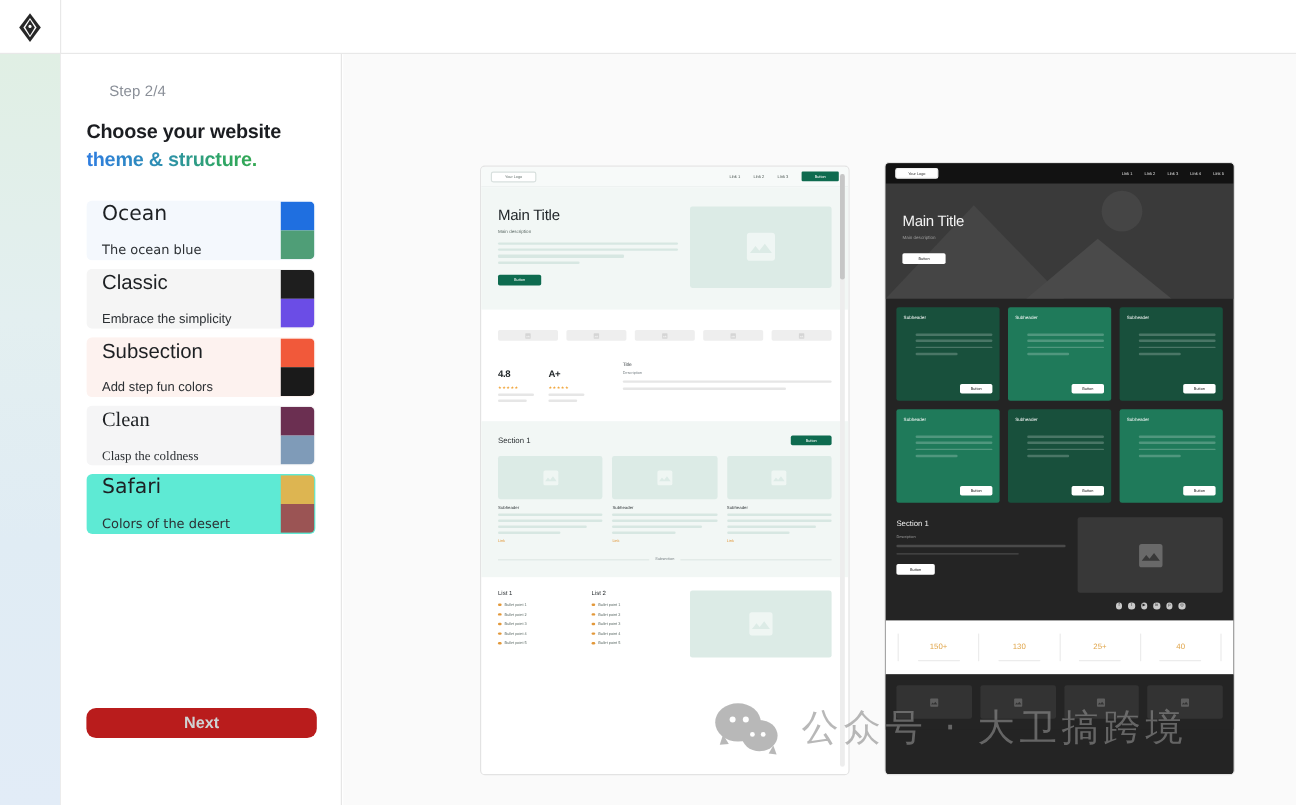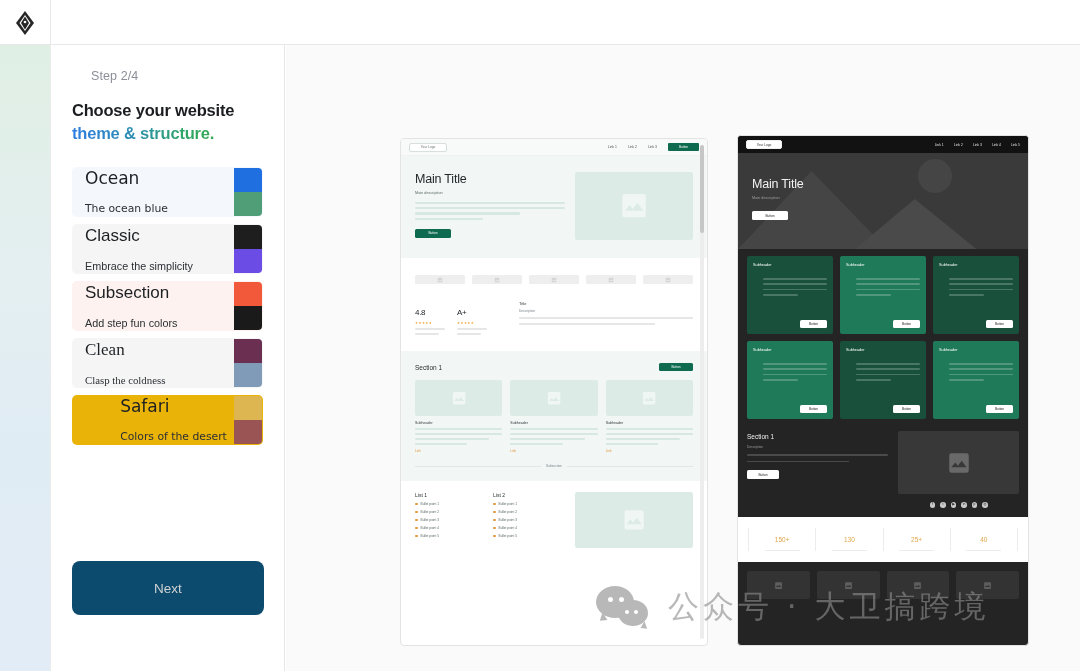--- a/index.html
+++ b/index.html
@@ -88,25 +88,26 @@
   
   .f-ocean { font-family: "DejaVu Sans", sans-serif; }
   .f-classic { font-family: "Liberation Sans", sans-serif; }
   .f-forest { font-family: "DejaVu Sans", sans-serif; }
   .f-energetic { font-family: "Liberation Sans", sans-serif; }
   .f-clean { font-family: "Liberation Serif", serif; }
   .f-safari { font-family: "DejaVu Sans", sans-serif; }
 
   .next-btn {
     position: absolute; left: 21px; bottom: 56px;
-    width: 192px; height: 54px;
-    background: #0c4a6e; color: #cfd2d3;
+    width: 192px; height: 25px;
+    background: #b91c1c; color: #cfd2d3;
     border: none; border-radius: 8px;
     font-size: 13.5px; font-family: "Liberation Sans", sans-serif;
     cursor: default;
+    font-weight: bold;
   }
   .back-link {
     position: absolute; left: 0; right: 0; bottom: 6px;
     text-align: center;
     font-size: 12.5px; font-weight: bold; color: #1d2023;
     text-decoration: underline; cursor: pointer;
   }
 
   
   .canvas {
@@ -172,21 +173,21 @@
   }
   .ph svg { width: 46%; height: 46%; opacity: .55; }
 
   .lp-logos { display: flex; gap: 7px; justify-content: center; padding: 17px 14px 0 14px; }
   .lp-logos i { flex: 1; height: 9px; background: #eeeeee; border-radius: 1.5px;
     display: flex; align-items: center; justify-content: center; }
   .lp-logos svg { width: 6px; height: 6px; opacity: .45; }
 
   .lp-stats { display: flex; padding: 17px 14px 16px 14px; gap: 12px; }
   .lp-stat { width: 30px; }
-  .lp-stat b { font-size: 8px; color: #22272a; font-weight: normal; letter-spacing: -.3px; }
+  .lp-stat b { font-size: 8px; color: #22272a; font-weight: bold; letter-spacing: -.3px; }
   .lp-stars { font-size: 3.4px; color: #f0a336; letter-spacing: .4px; margin-top: 2px; }
   .lp-stat i { display: block; height: 2px; background: #e6e6e6; border-radius: 1px; margin-top: 3px; }
   .lp-statwide { flex: 1; padding-left: 20px; }
   .lp-statwide .t { font-size: 4px; color: #32383b; }
   .lp-statwide .d { font-size: 3.2px; color: #7b8488; margin-top: 3px; }
   .lp-statwide i { display: block; height: 2px; background: #e6e6e6; border-radius: 1px; margin-top: 4px; }
 
   .lp-sec { background: #f2f7f5; padding: 12px 14px 13px 14px; }
   .lp-sechead { display: flex; align-items: center; }
   .lp-sechead .t { font-size: 6.5px; color: #2a2f32; }
@@ -373,21 +374,21 @@
       <div class="theme-item f-clean" style="background: rgb(245, 245, 246);">
         <div>
           <div class="theme-name">Clean</div>
           <div class="theme-desc">Clasp the coldness</div>
         </div>
         <span class="swatches">
           <i style="background: rgb(107, 47, 81);"></i>
           <i style="background: rgb(127, 155, 184);"></i>
         </span>
       </div>
-      <div class="theme-item f-safari" style="background: #eab308; justify-content: center;">
+      <div class="theme-item f-safari" style="background: #5eead4;">
         <div>
           <div class="theme-name">Safari</div>
           <div class="theme-desc">Colors of the desert</div>
         </div>
         <span class="swatches">
           <i style="background: rgb(221, 181, 81);"></i>
           <i style="background: rgb(155, 84, 84);"></i>
         </span>
       </div>
     </div>

